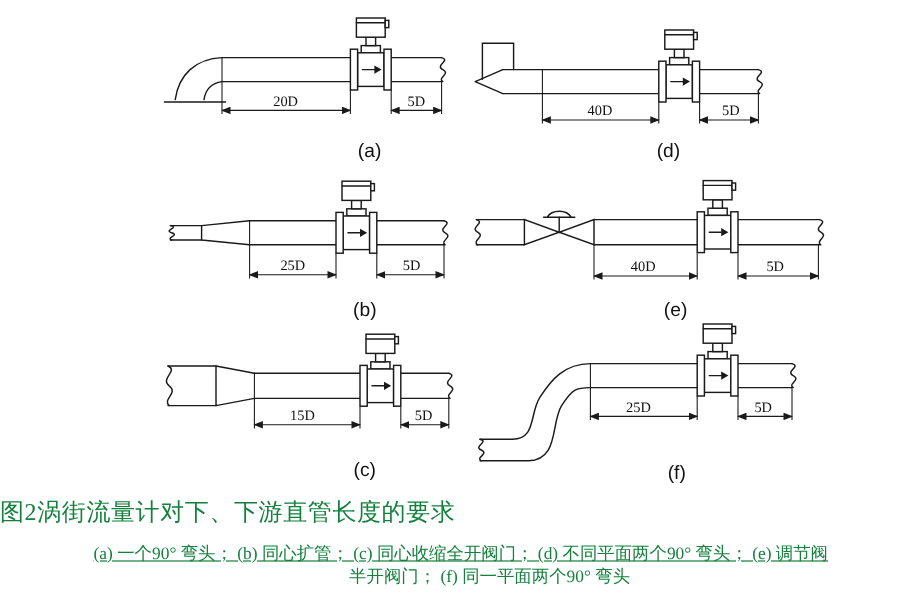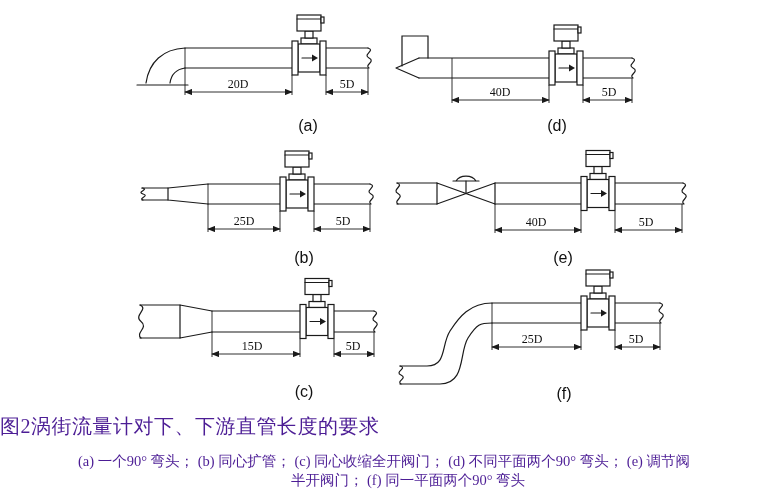--- a/index.html
+++ b/index.html
@@ -1,30 +1,30 @@
 <!DOCTYPE html>
 <html><head>
 <meta charset="utf-8">
 <style>
   html,body{margin:0;padding:0;background:#fff;}
   .stage{position:relative;width:768px;height:496px;background:#ffffff;overflow:hidden;
-         font-family:"Liberation Serif",serif;color:#4c1d95;border-radius:12px;}
+         font-family:"Liberation Serif",serif;color:#15803d;border-radius:12px;}
   svg{display:block;}
   .ln{stroke:#1a1a1a;stroke-width:1.2;fill:none;stroke-linecap:round;}
   .thin{stroke:#1a1a1a;stroke-width:0.9;fill:none;}
   .w{fill:#ffffff;stroke:#1a1a1a;stroke-width:1.2;}
   .solid{fill:#1a1a1a;stroke:none;}
   text{fill:#111;}
   .dim-label{font-family:"Liberation Serif",serif;font-size:12px;}
   .sec-label{font-family:"Liberation Sans",sans-serif;font-size:16px;}
   .fig-title{position:absolute;top:413px;left:0;width:768px;text-align:left;
              font-size:20px;letter-spacing:0.5px;white-space:nowrap;}
   .fig-caption{position:absolute;left:0;width:768px;text-align:center;
                font-size:14.5px;white-space:nowrap;}
-  .cap1{top:452px;}
+  .cap1{top:452px;text-decoration:underline;}
   .cap2{top:471px;padding-left:24px;}
 </style>
 </head>
 <body>
 
 <div class="stage">
 
 <svg width="768" height="410" viewBox="0 0 768 410">
   <defs>
     <marker id="da" viewBox="0 0 10 8" refX="9" refY="4" markerWidth="9" markerHeight="7" orient="auto-start-reverse">

